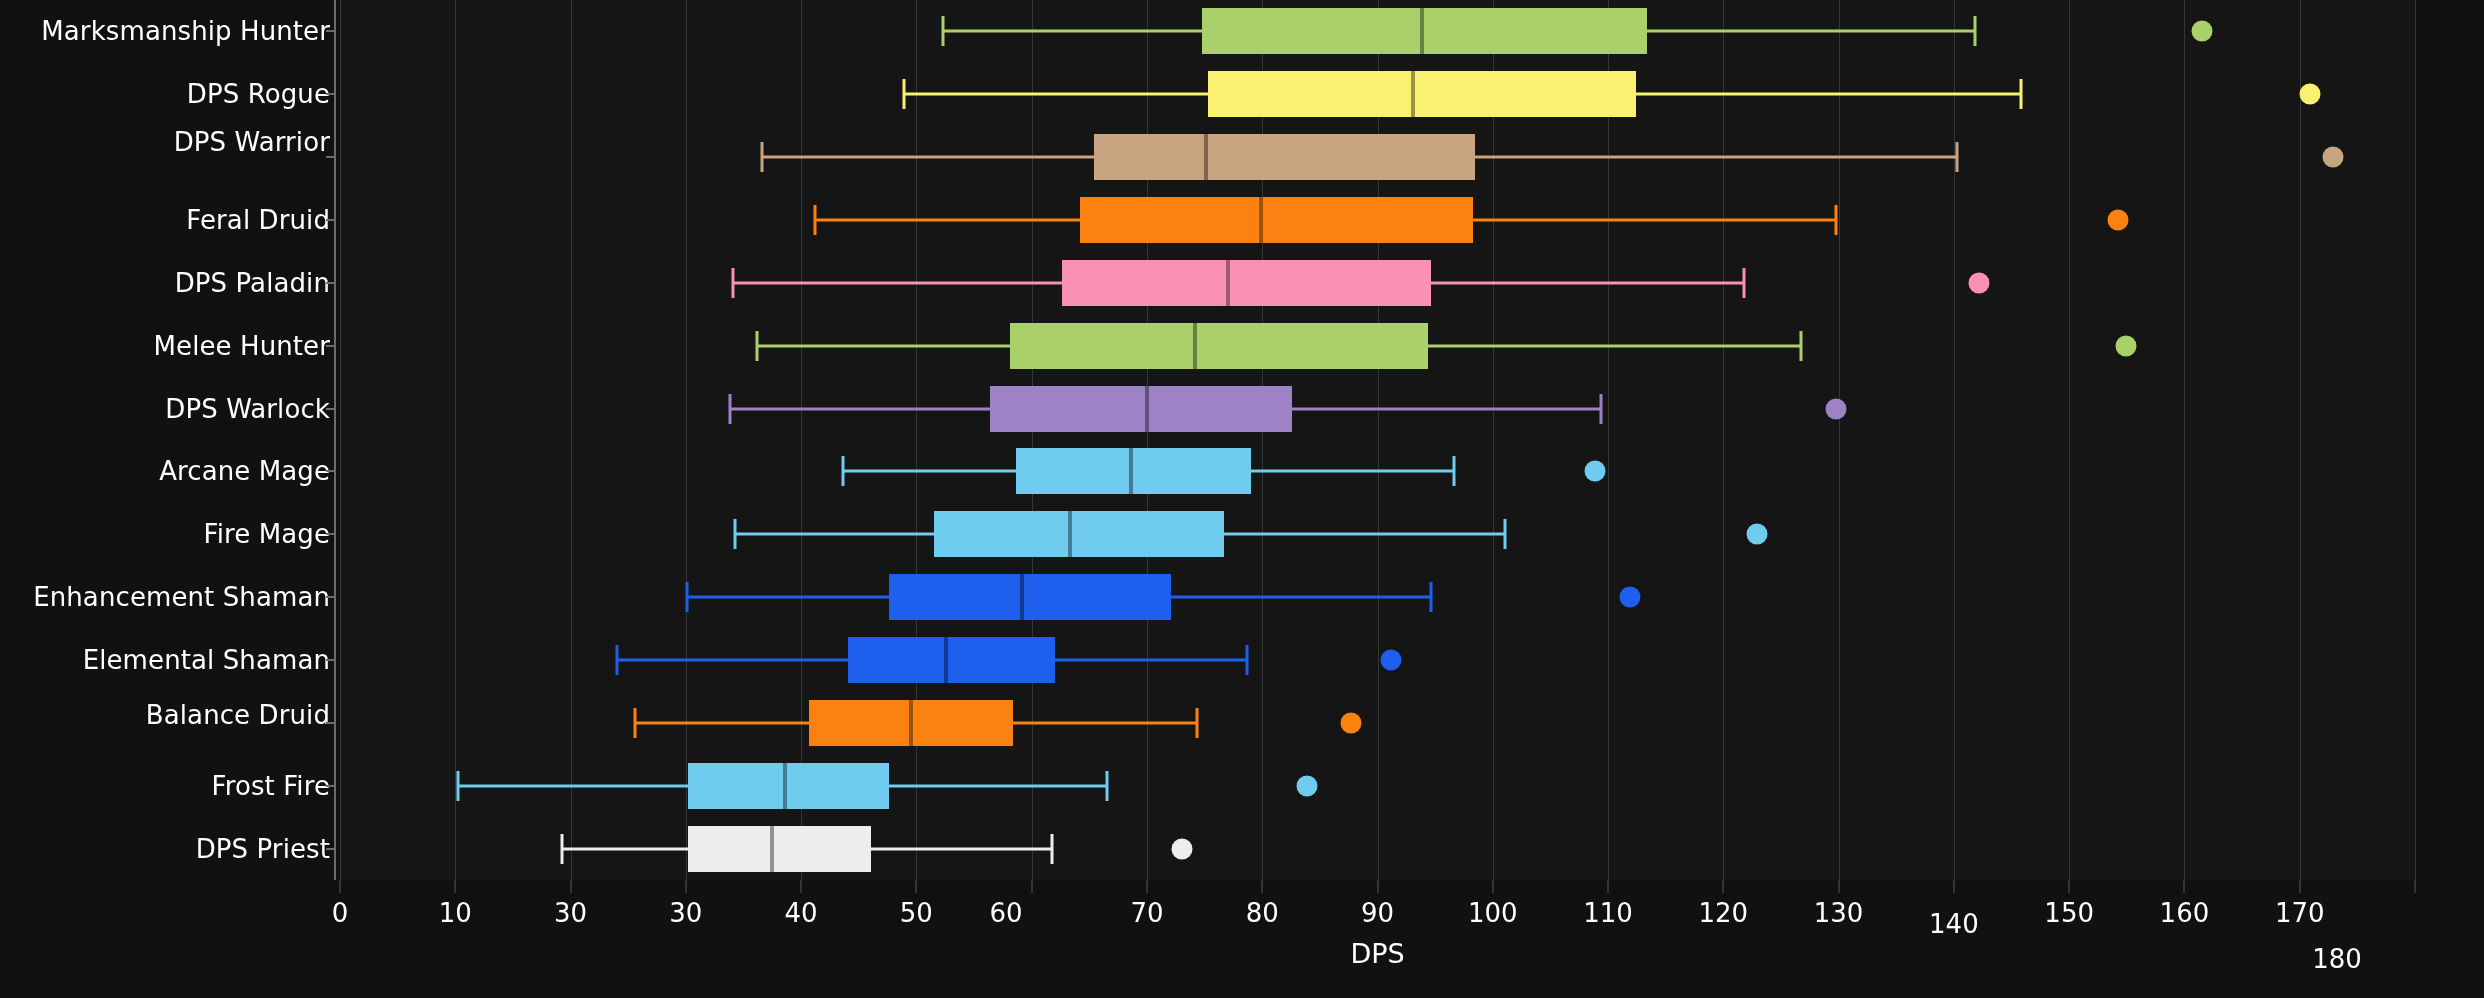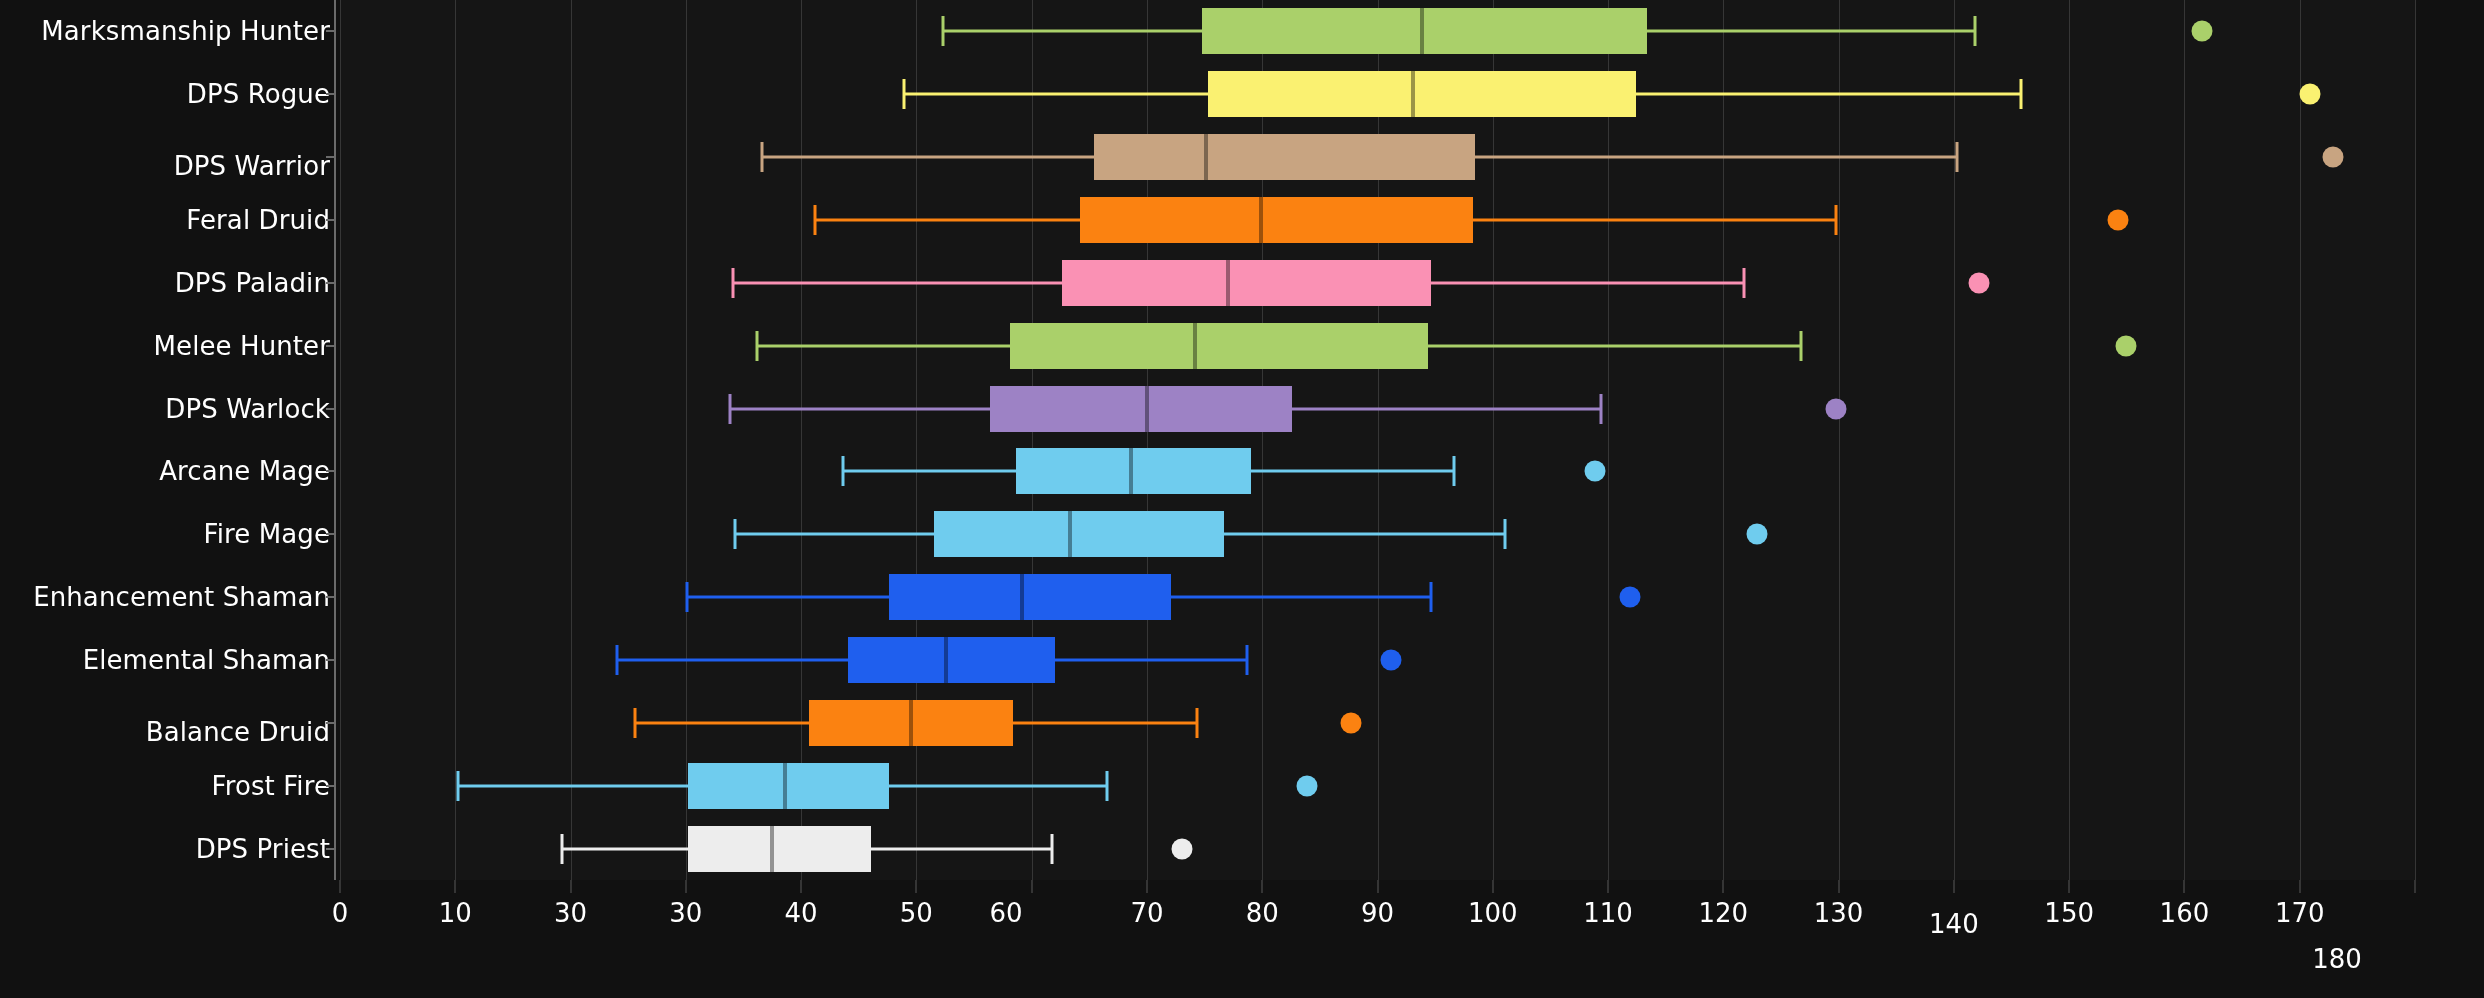--- a/index.html
+++ b/index.html
@@ -132,30 +132,30 @@
   }
 </style>
 </head>
 <body>
 
 <div id="chart-root">
 
   <div id="cat-labels">
       <div class="cat-label" style="top: 31.4286px;">Marksmanship Hunter</div>
       <div class="cat-label" style="top: 94.2857px;">DPS Rogue</div>
-      <div class="cat-label" style="top: 166px;">DPS Warrior</div>
+      <div class="cat-label" style="top: 142px;">DPS Warrior</div>
       <div class="cat-label" style="top: 220px;">Feral Druid</div>
       <div class="cat-label" style="top: 282.857px;">DPS Paladin</div>
       <div class="cat-label" style="top: 345.714px;">Melee Hunter</div>
       <div class="cat-label" style="top: 408.571px;">DPS Warlock</div>
       <div class="cat-label" style="top: 471.429px;">Arcane Mage</div>
       <div class="cat-label" style="top: 534.286px;">Fire Mage</div>
       <div class="cat-label" style="top: 597.143px;">Enhancement Shaman</div>
       <div class="cat-label" style="top: 660px;">Elemental Shaman</div>
-      <div class="cat-label" style="top: 732px; text-align: right;">Balance Druid</div>
+      <div class="cat-label" style="top: 715px; text-align: right;">Balance Druid</div>
       <div class="cat-label" style="top: 785.714px;">Frost Fire</div>
       <div class="cat-label" style="top: 848.571px;">DPS Priest</div>
     </div>
   <div id="yaxis-line"></div>
 
   <div id="plot-area">
       <div class="gridline" style="left: 0px;"></div>
       <div class="gridline" style="left: 115.278px;"></div>
       <div class="gridline" style="left: 230.556px;"></div>
       <div class="gridline" style="left: 345.833px;"></div>
@@ -321,20 +321,21 @@
       <div class="xtick-label" style="left: 1613.89px; margin-top: 11px;">140</div>
       <div class="xtick" style="left: 1729.17px;"></div>
       <div class="xtick-label" style="left: 1729.17px;">150</div>
       <div class="xtick" style="left: 1844.44px;"></div>
       <div class="xtick-label" style="left: 1844.44px;">160</div>
       <div class="xtick" style="left: 1959.72px;"></div>
       <div class="xtick-label" style="left: 1959.72px;">170</div>
       <div class="xtick" style="left: 2075px;"></div>
       <div class="xtick-label" style="left: 1997px; margin-top: 46px;">180</div>
     </div>
+  <div id="xaxis-title">DPS</div>
 
 <div class="ytick" style="top: 31.4286px;"></div>
     <div class="ytick" style="top: 94.2857px;"></div>
     <div class="ytick" style="top: 157.143px;"></div>
     <div class="ytick" style="top: 220px;"></div>
     <div class="ytick" style="top: 282.857px;"></div>
     <div class="ytick" style="top: 345.714px;"></div>
     <div class="ytick" style="top: 408.571px;"></div>
     <div class="ytick" style="top: 471.429px;"></div>
     <div class="ytick" style="top: 534.286px;"></div>

